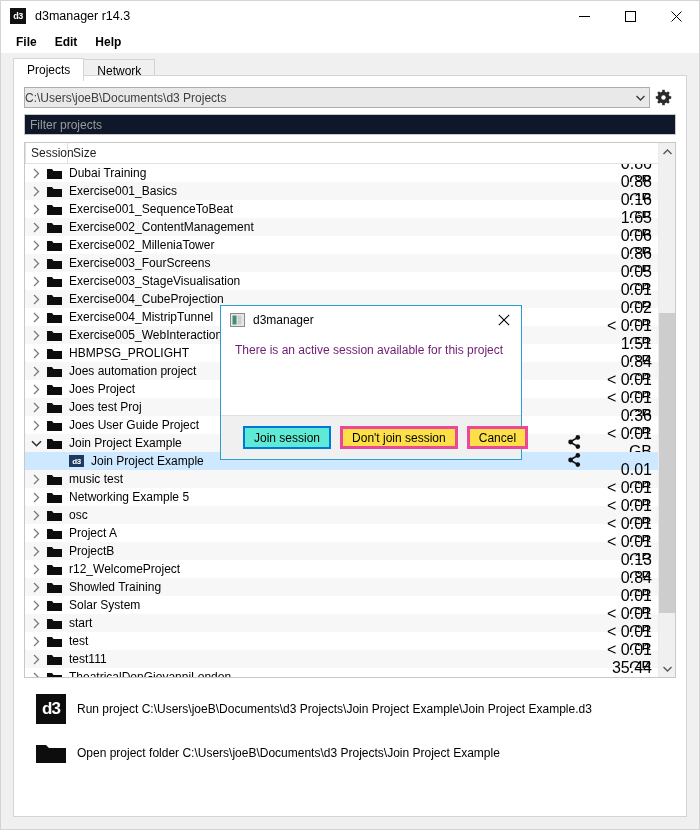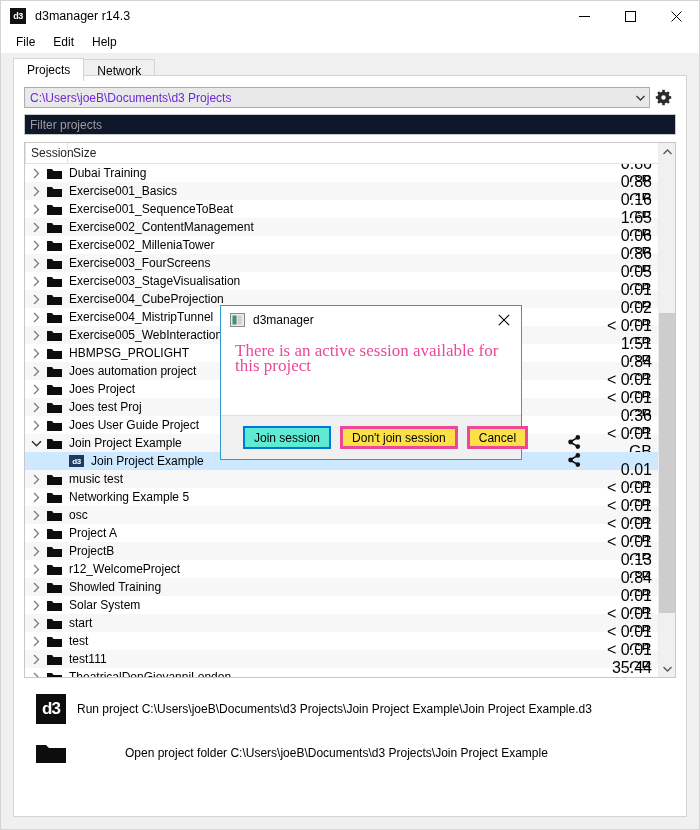--- a/index.html
+++ b/index.html
@@ -54,20 +54,21 @@
   }
   .win-btn svg { display: block; }
 
   
   .menubar {
     height: 22px;
     display: flex;
     align-items: center;
     background: #ffffff;
     padding-left: 6px;
+    font-weight: bold;
   }
   .menu-item {
     padding: 2px 9px;
     font-size: 12px;
     color: #000;
   }
 
   
   .tabstrip {
     position: relative;
@@ -112,23 +113,22 @@
   .path-combo {
     flex: 1 1 auto;
     height: 21px;
     border: 1px solid #adadad;
     background: #e9e9e9;
     display: flex;
     align-items: center;
     position: relative;
   }
   .path-text {
-    padding-left: 5px;
-    font-size: 12px;
-    color: #6d28d9;
+    font-size: 12px;
+    color: #404040;
     white-space: nowrap;
     overflow: hidden;
   }
   .combo-arrow {
     margin-left: auto;
     width: 18px; height: 19px;
     display: flex; align-items: center; justify-content: center;
   }
   .gear {
     width: 26px; height: 21px;
@@ -286,21 +286,21 @@
   .action .big-folder {
     width: 30px; height: 22px;
     flex: 0 0 auto;
   }
   .action .act-label {
     margin-left: 11px;
     font-size: 12px;
     color: #000;
     white-space: nowrap;
   }
-  .action.folder-action { margin-top: 10px; gap: 48px; }
+  .action.folder-action { margin-top: 10px; }
 
   
   .dialog {
     position: absolute;
     left: 219px; top: 304px;
     width: 302px; height: 155px;
     background: #ffffff;
     border: 1px solid #2e9ccc;
     z-index: 50;
     display: flex;
@@ -327,24 +327,23 @@
     margin-left: auto;
     width: 34px; height: 28px;
     display: flex; align-items: center; justify-content: center;
   }
   .dlg-body {
     flex: 1 1 auto;
     padding: 9px 14px 0 14px;
     background: #ffffff;
   }
   .dlg-line {
-    font-size: 17px;
-    color: #ec4899;
+    font-size: 12px;
+    color: #701a75;
     line-height: 15px;
-    font-family: Liberation Serif, serif;
   }
   .dlg-line.second { margin-top: 13px; }
   .dlg-footer {
     height: 44px;
     background: #f0f0f0;
     border-top: 1px solid #dfdfdf;
     display: flex;
     align-items: center;
     padding-left: 22px;
     gap: 9px;

